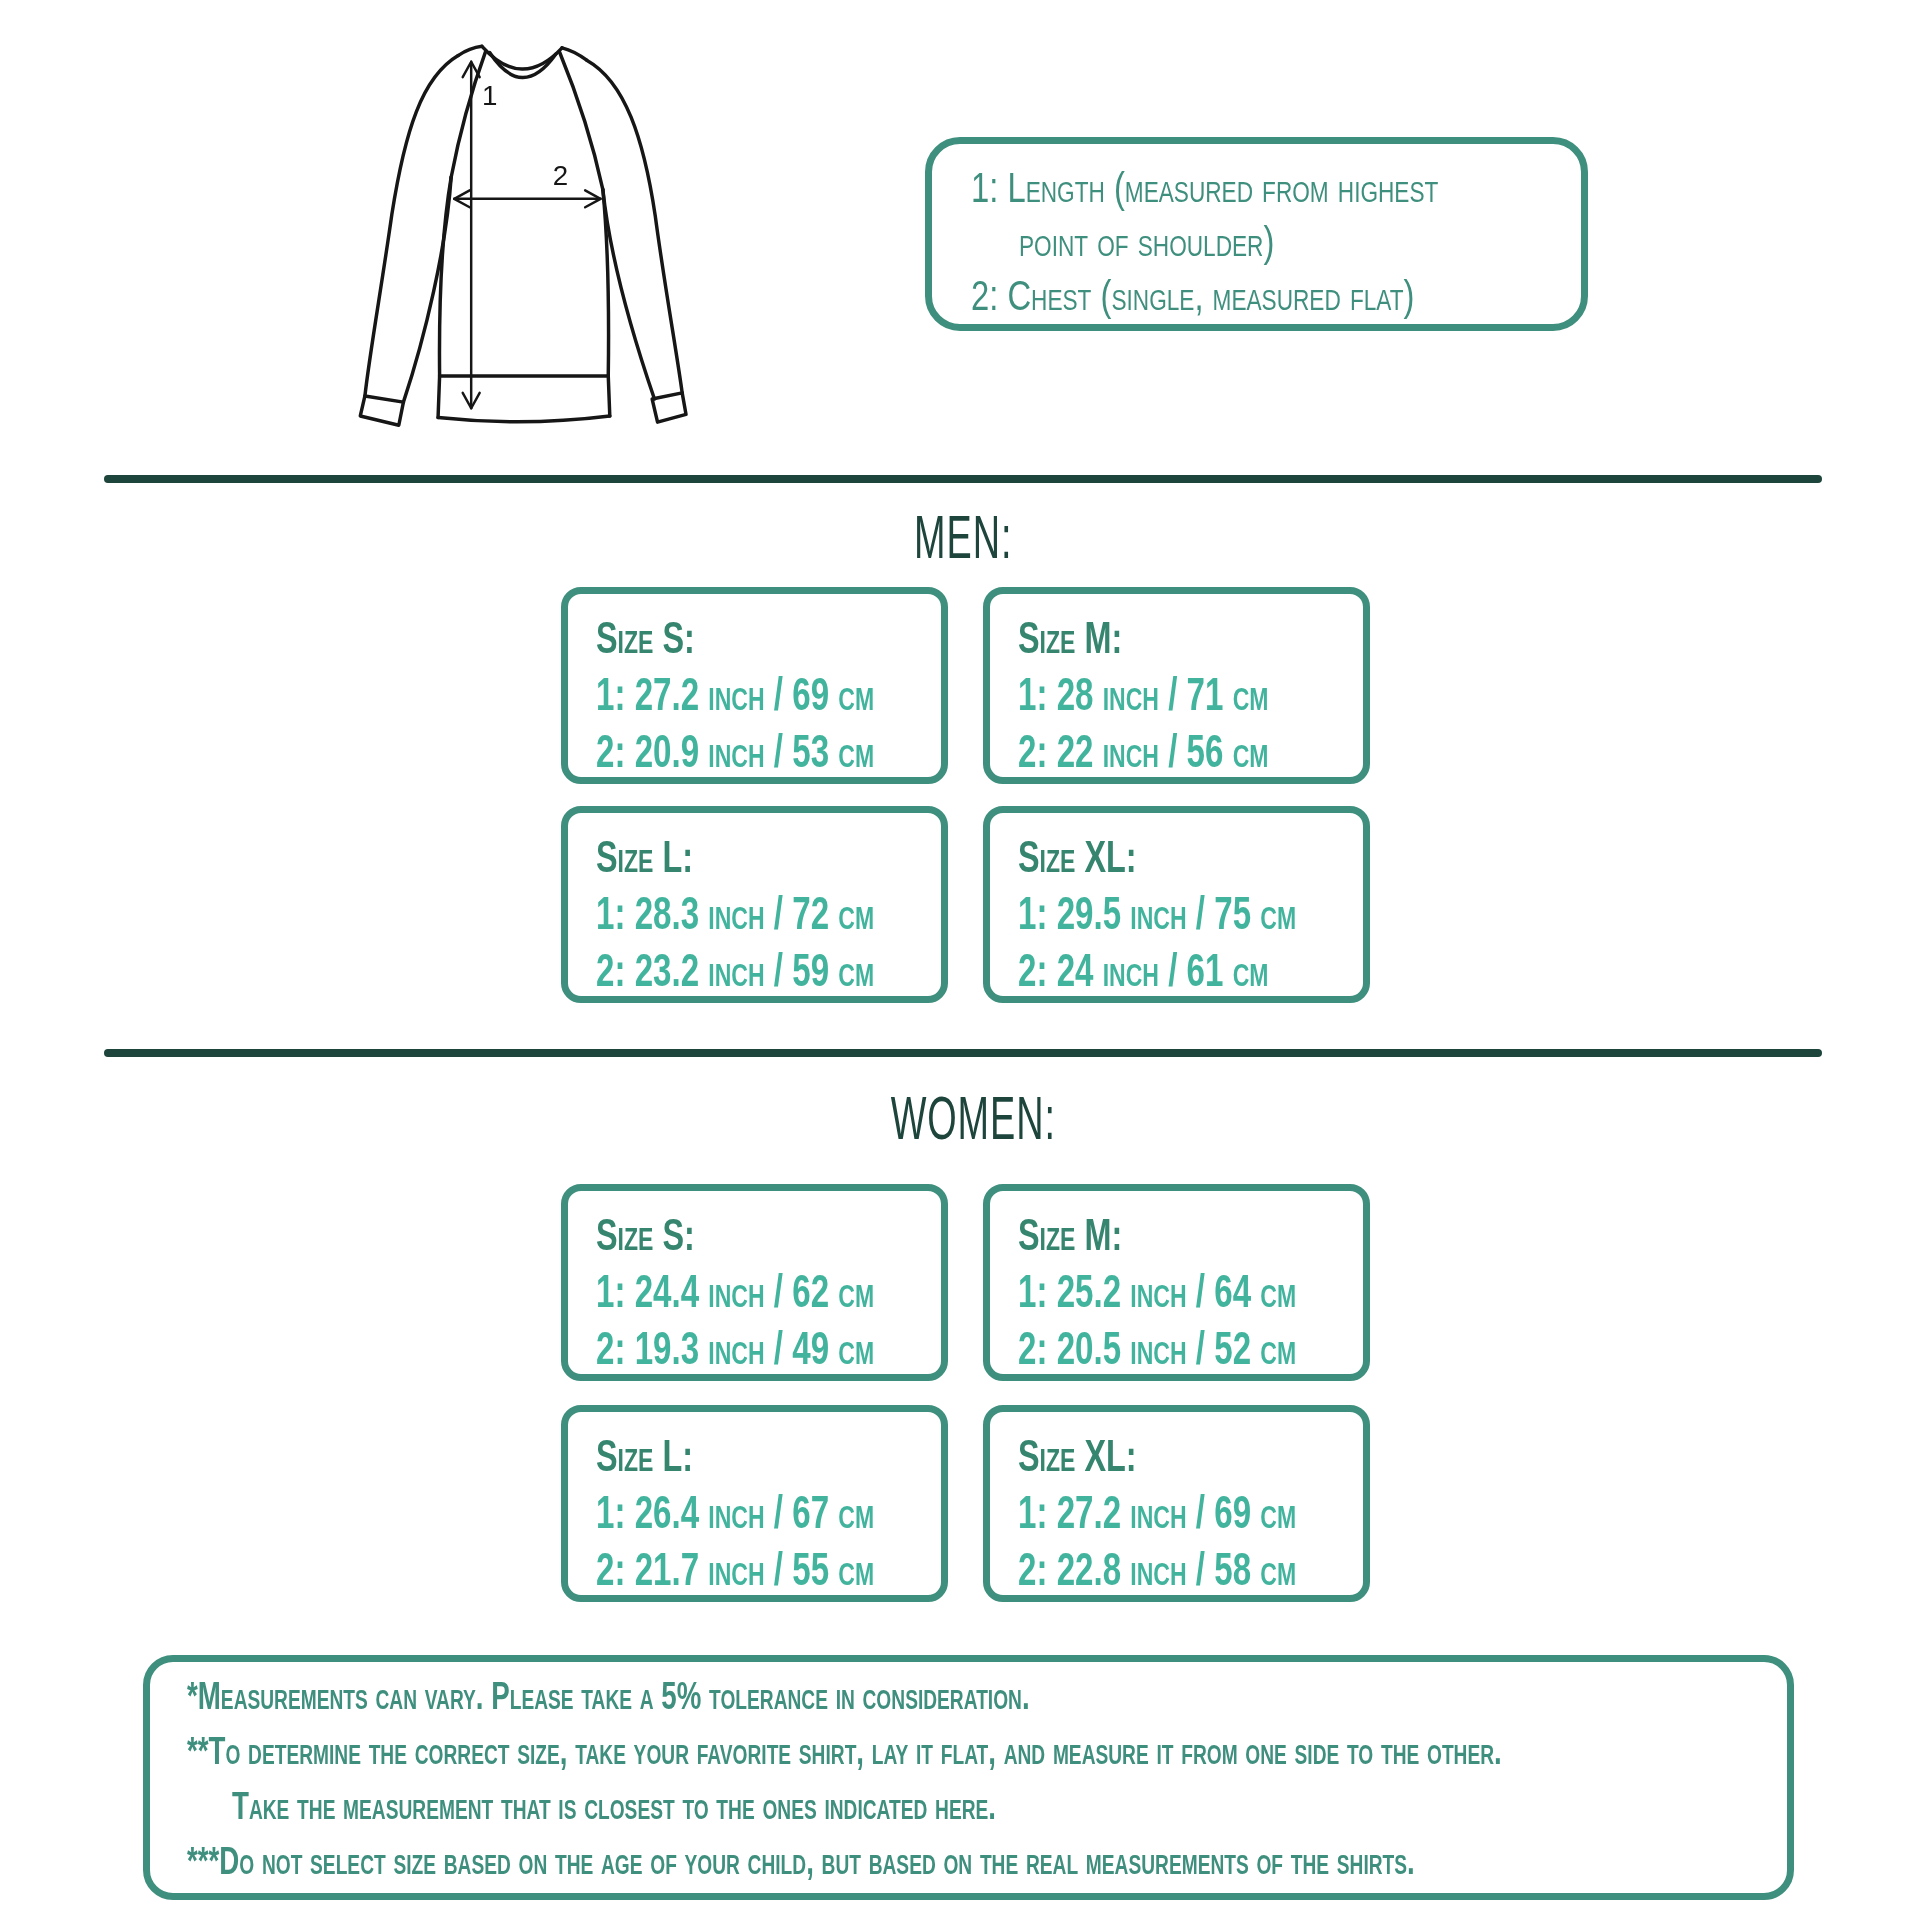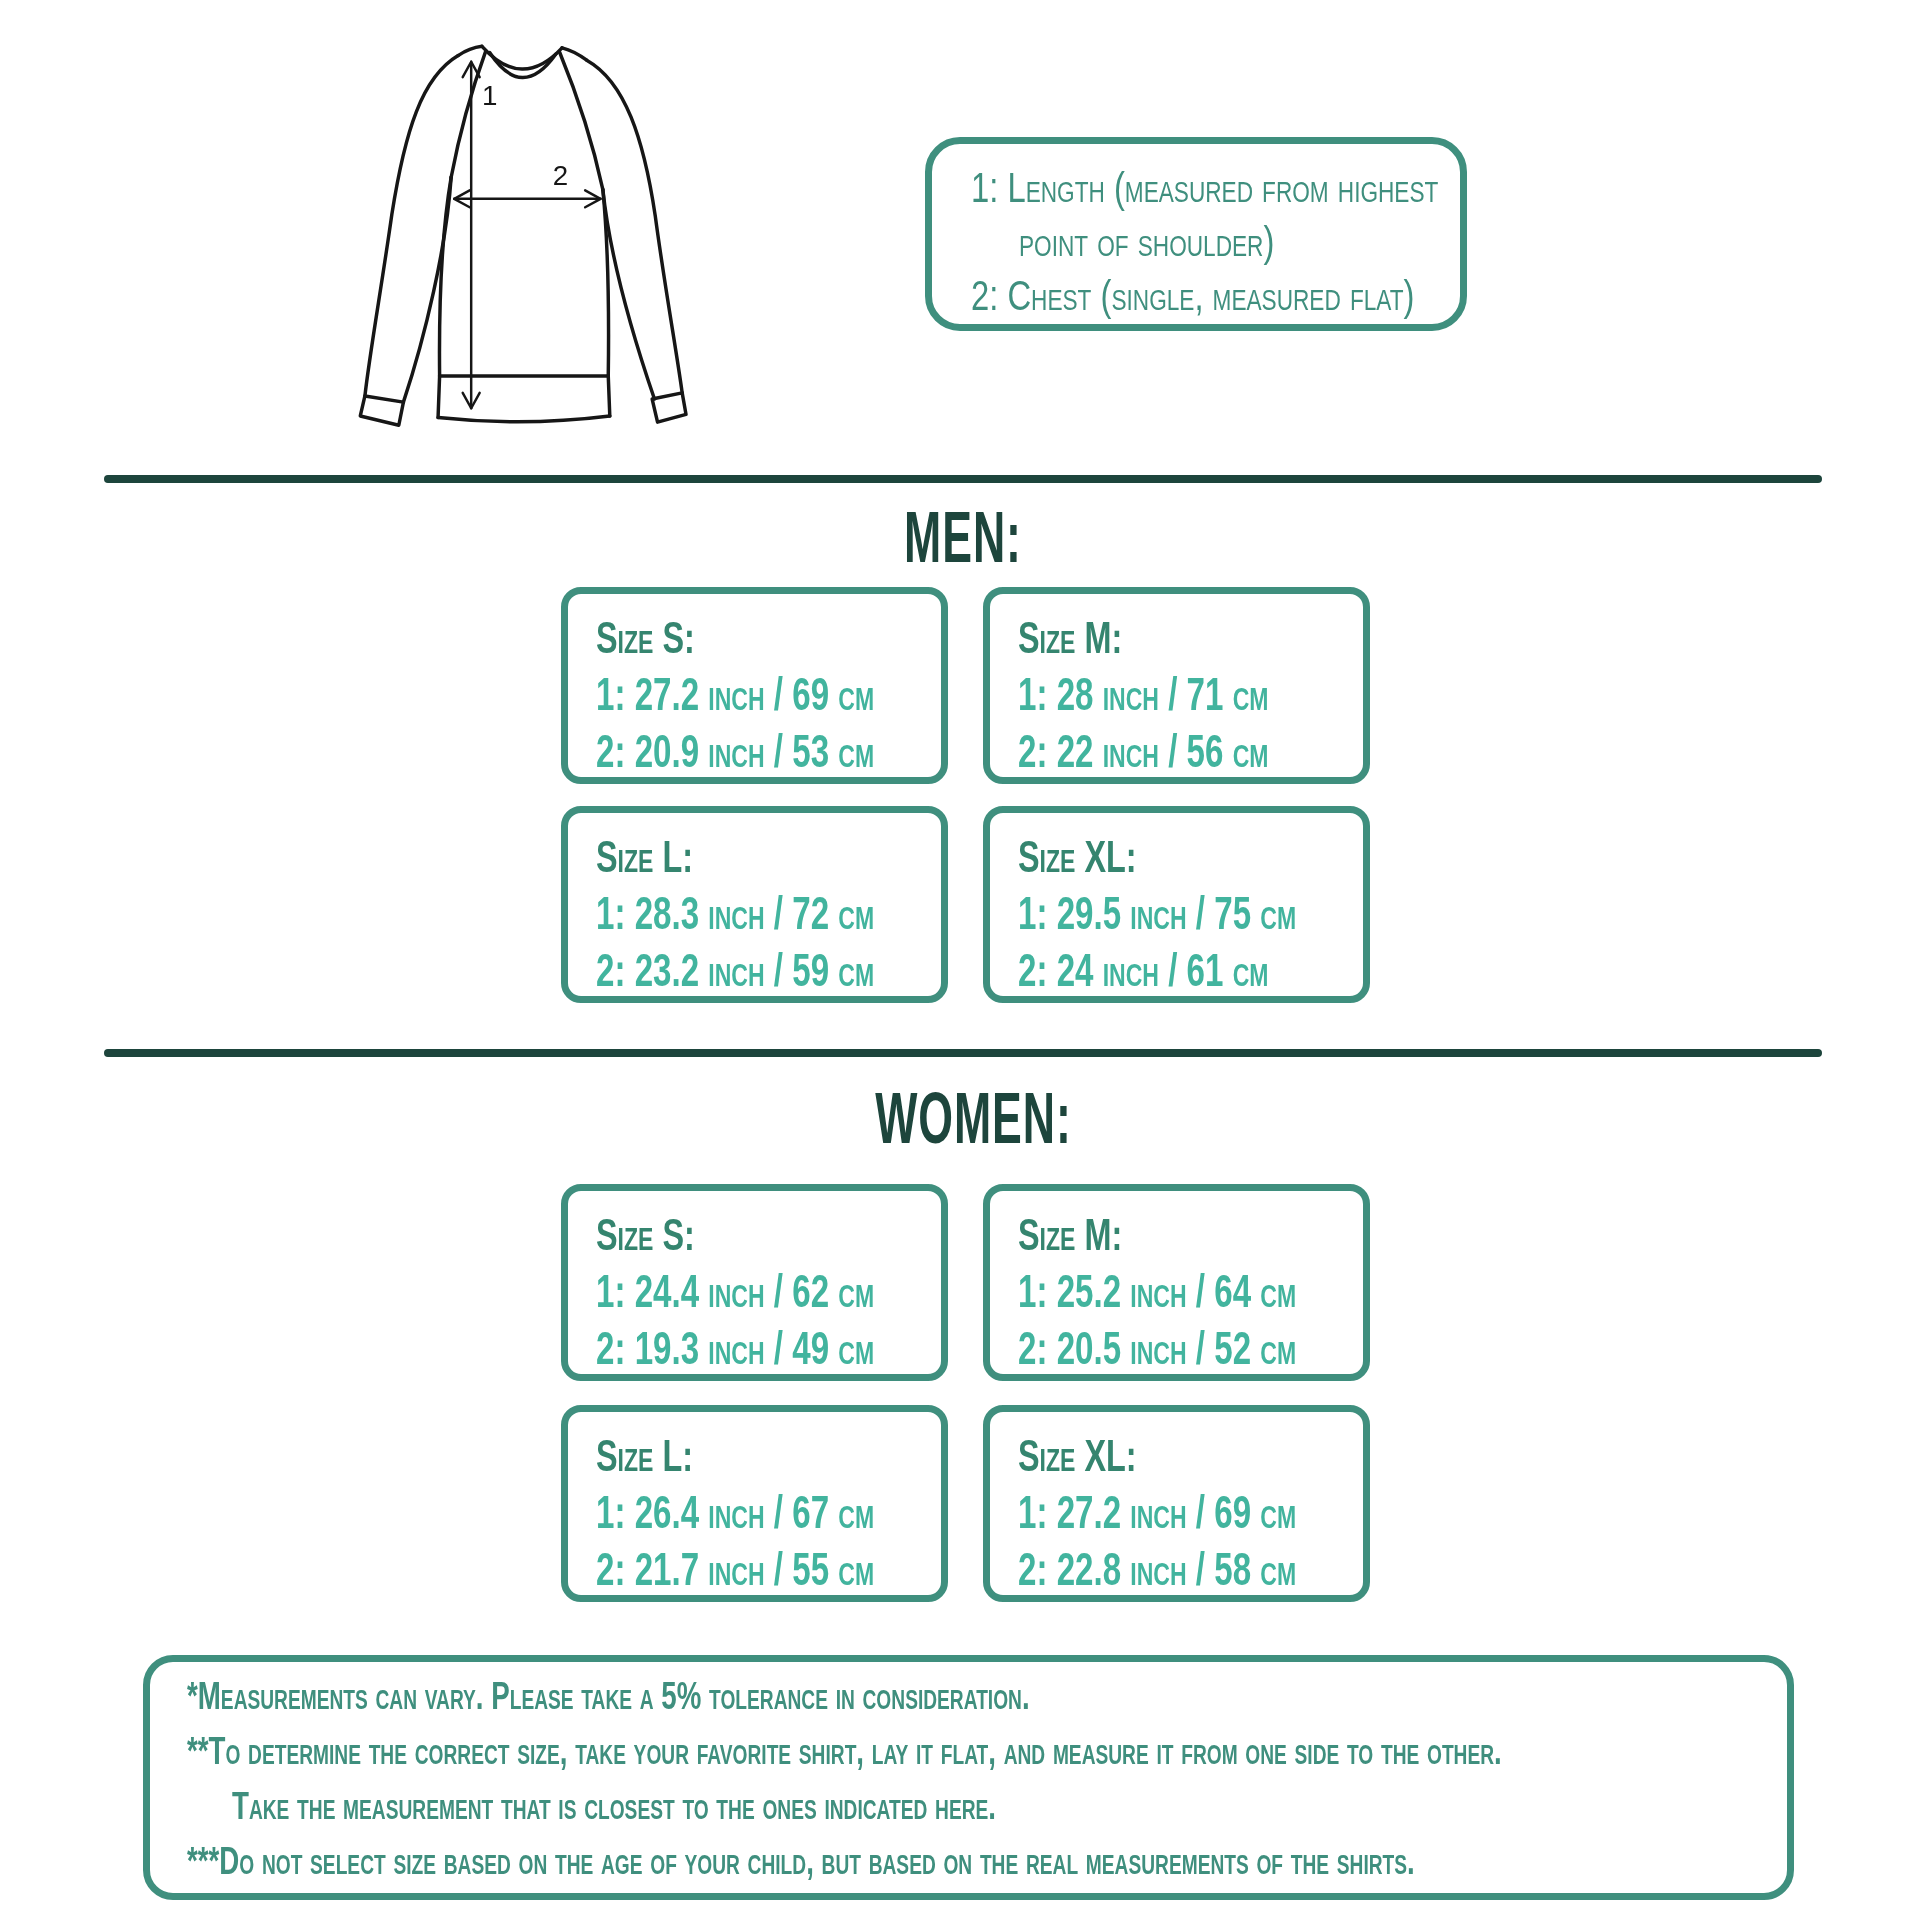--- a/index.html
+++ b/index.html
@@ -26,35 +26,35 @@
   .shirt text{fill:var(--ink);font-size:36px;font-family:"Liberation Sans","DejaVu Sans",sans-serif;}
   
   .c,.cz,.ct{
     display:inline-block;
     font-variant:small-caps;
     white-space:nowrap;
     transform-origin:0 50%;
   }
   
   .legend-box{
-    position:absolute;left:925px;top:137px;width:542px;height:194px;
+    position:absolute;left:925px;top:137px;width:663px;height:194px;
     border:7px solid var(--teal-border);border-radius:35px;
     padding:17px 39px 12px 39px;background:#fff;
   }
   .legend-line{line-height:54px;color:var(--teal-border);font-size:42px;}
   .legend-line .c{transform:scaleX(0.78);}
   .legend-indent{padding-left:48px;}
   
   .divider{position:absolute;left:104px;width:1718px;height:7.7px;background:var(--dark);border-radius:3.9px;}
   .divider-1{top:475px;}
   .divider-2{top:1049px;}
   
   .section-title{
     position:absolute;left:0;width:1926px;text-align:center;
-    color:var(--dark);font-weight:bold;font-size:72px;line-height:91px;
+    color:var(--dark);font-weight:normal;font-size:61px;line-height:91px;
     letter-spacing:1.5px;
   }
   .section-title .ct{transform:scaleX(0.62);transform-origin:50% 50%;}
   .title-men{top:492px;}
   .title-women{top:1073px;padding-left:20px;}
   
   .size-box{
     position:absolute;width:387px;height:197px;
     border:7px solid var(--teal-border);border-radius:20px;
     padding:15.4px 28px 0 28px;background:#fff;

